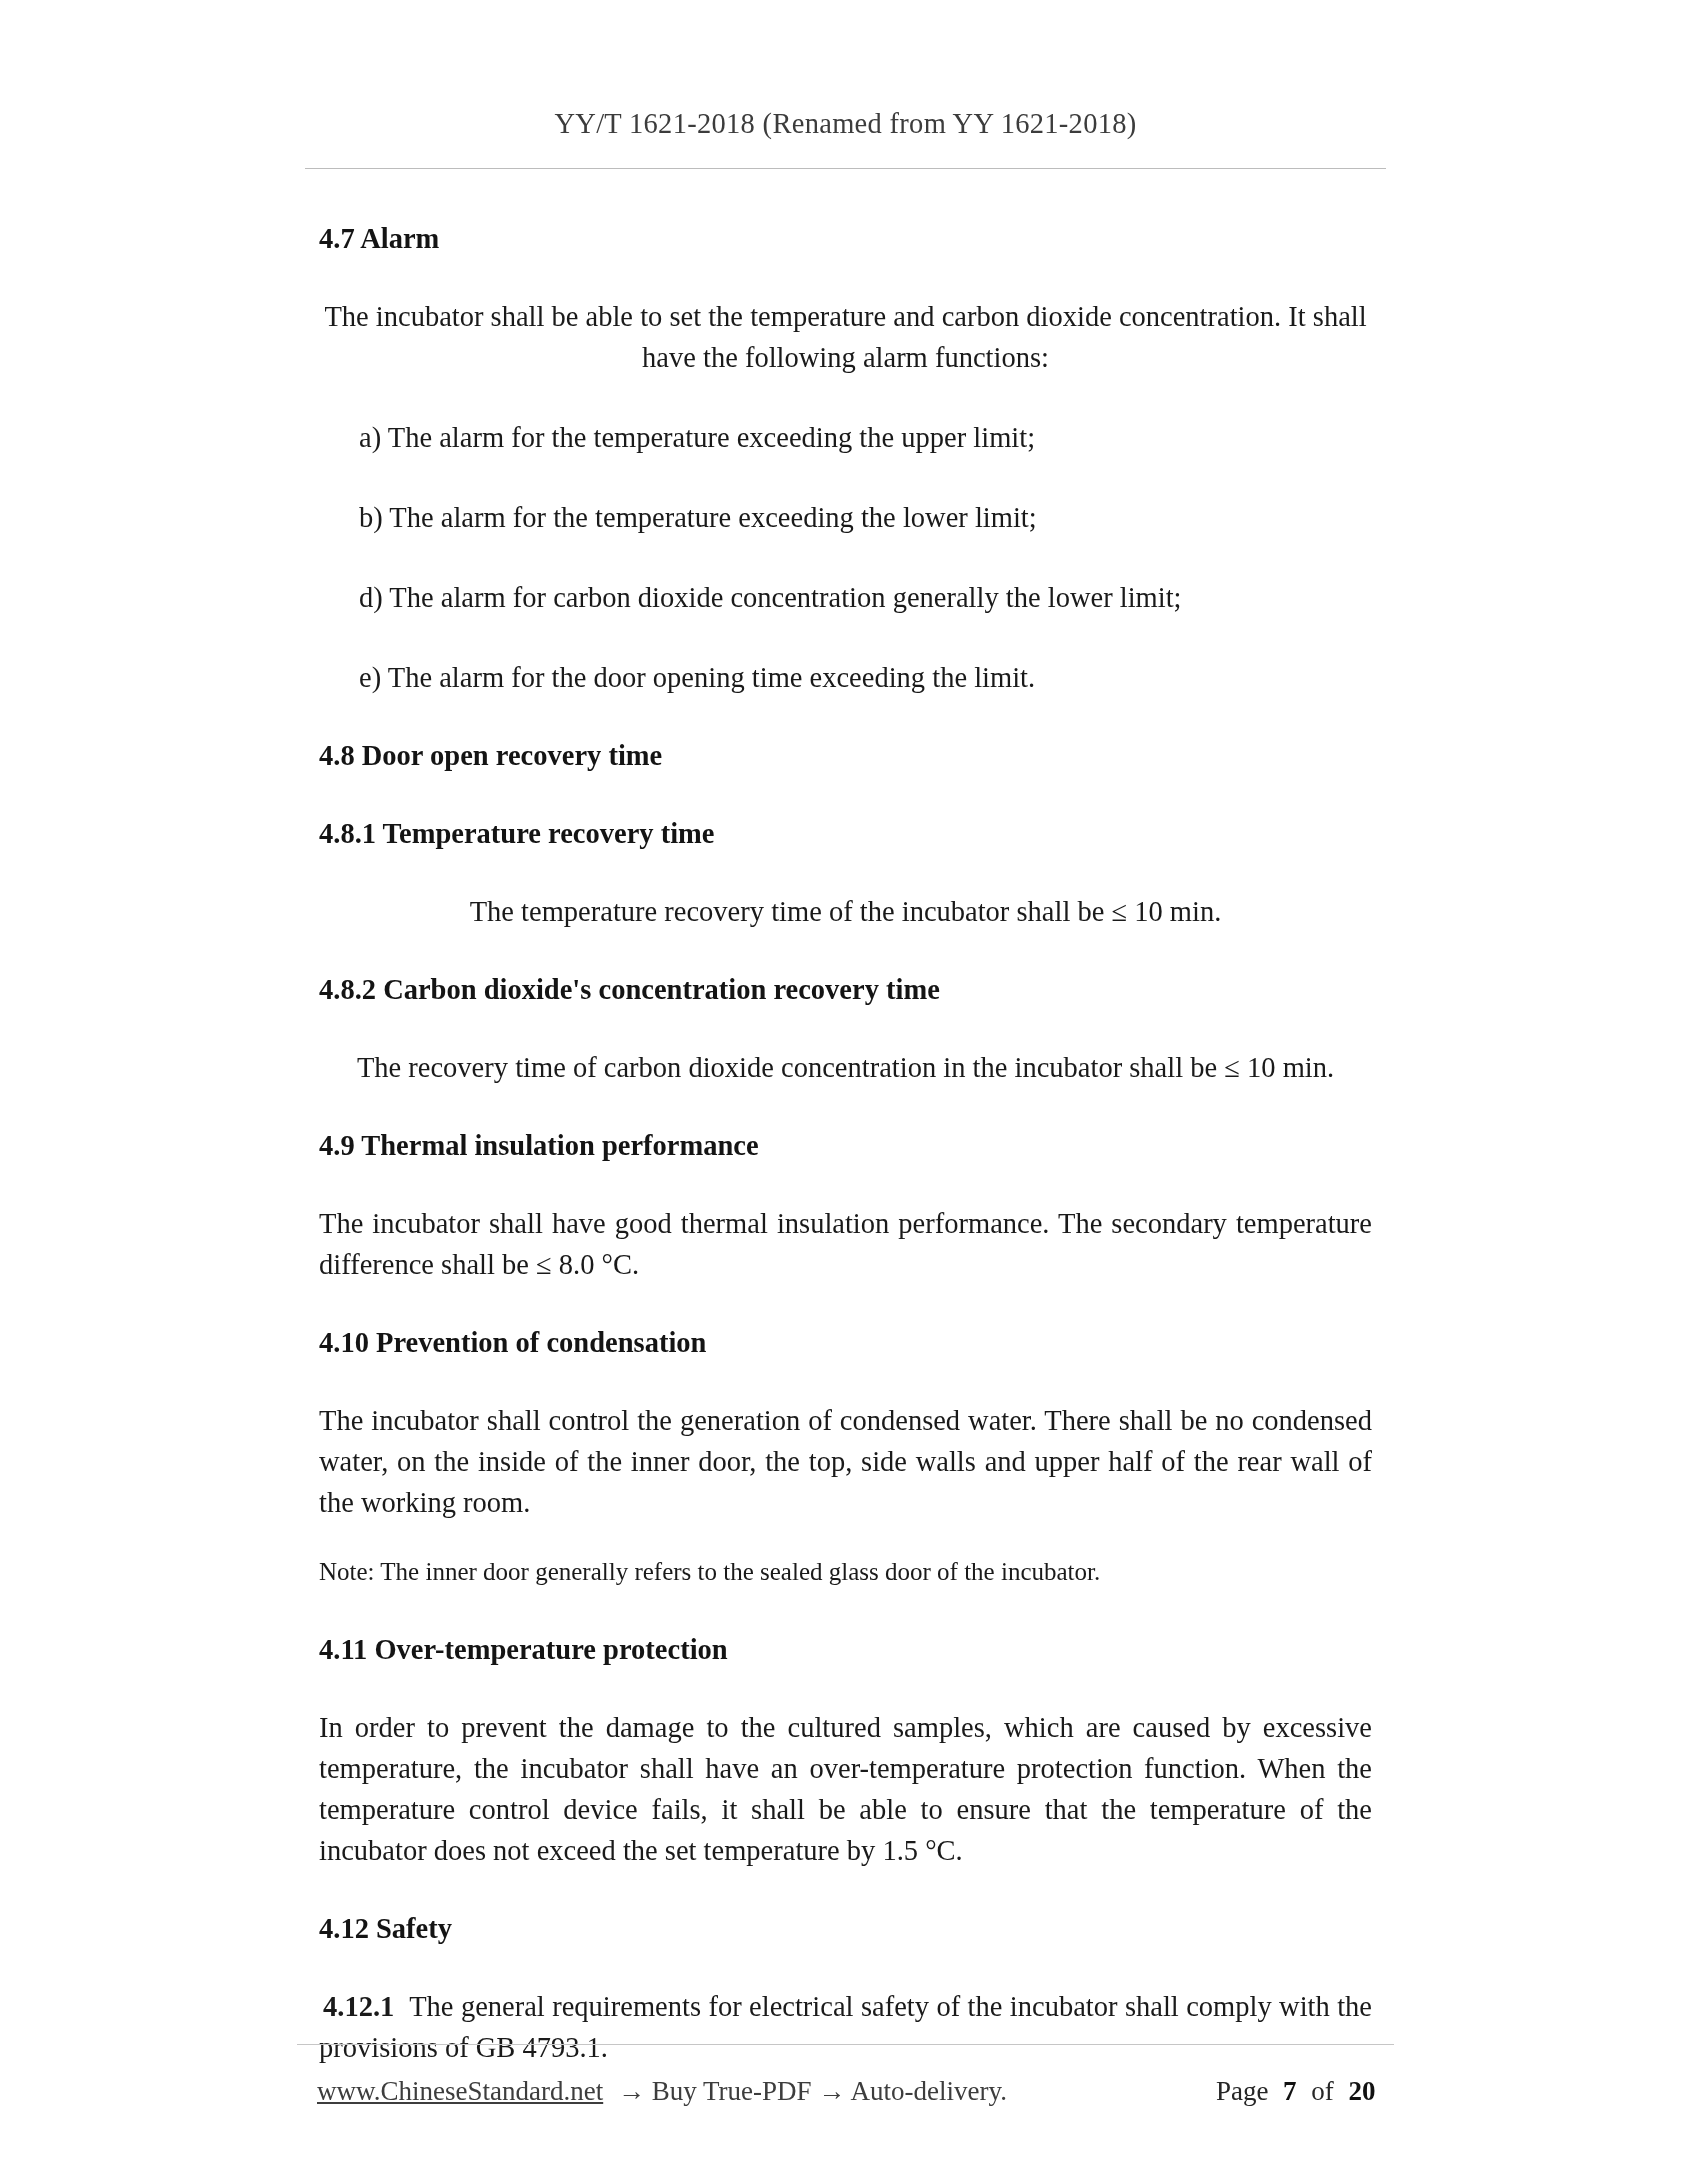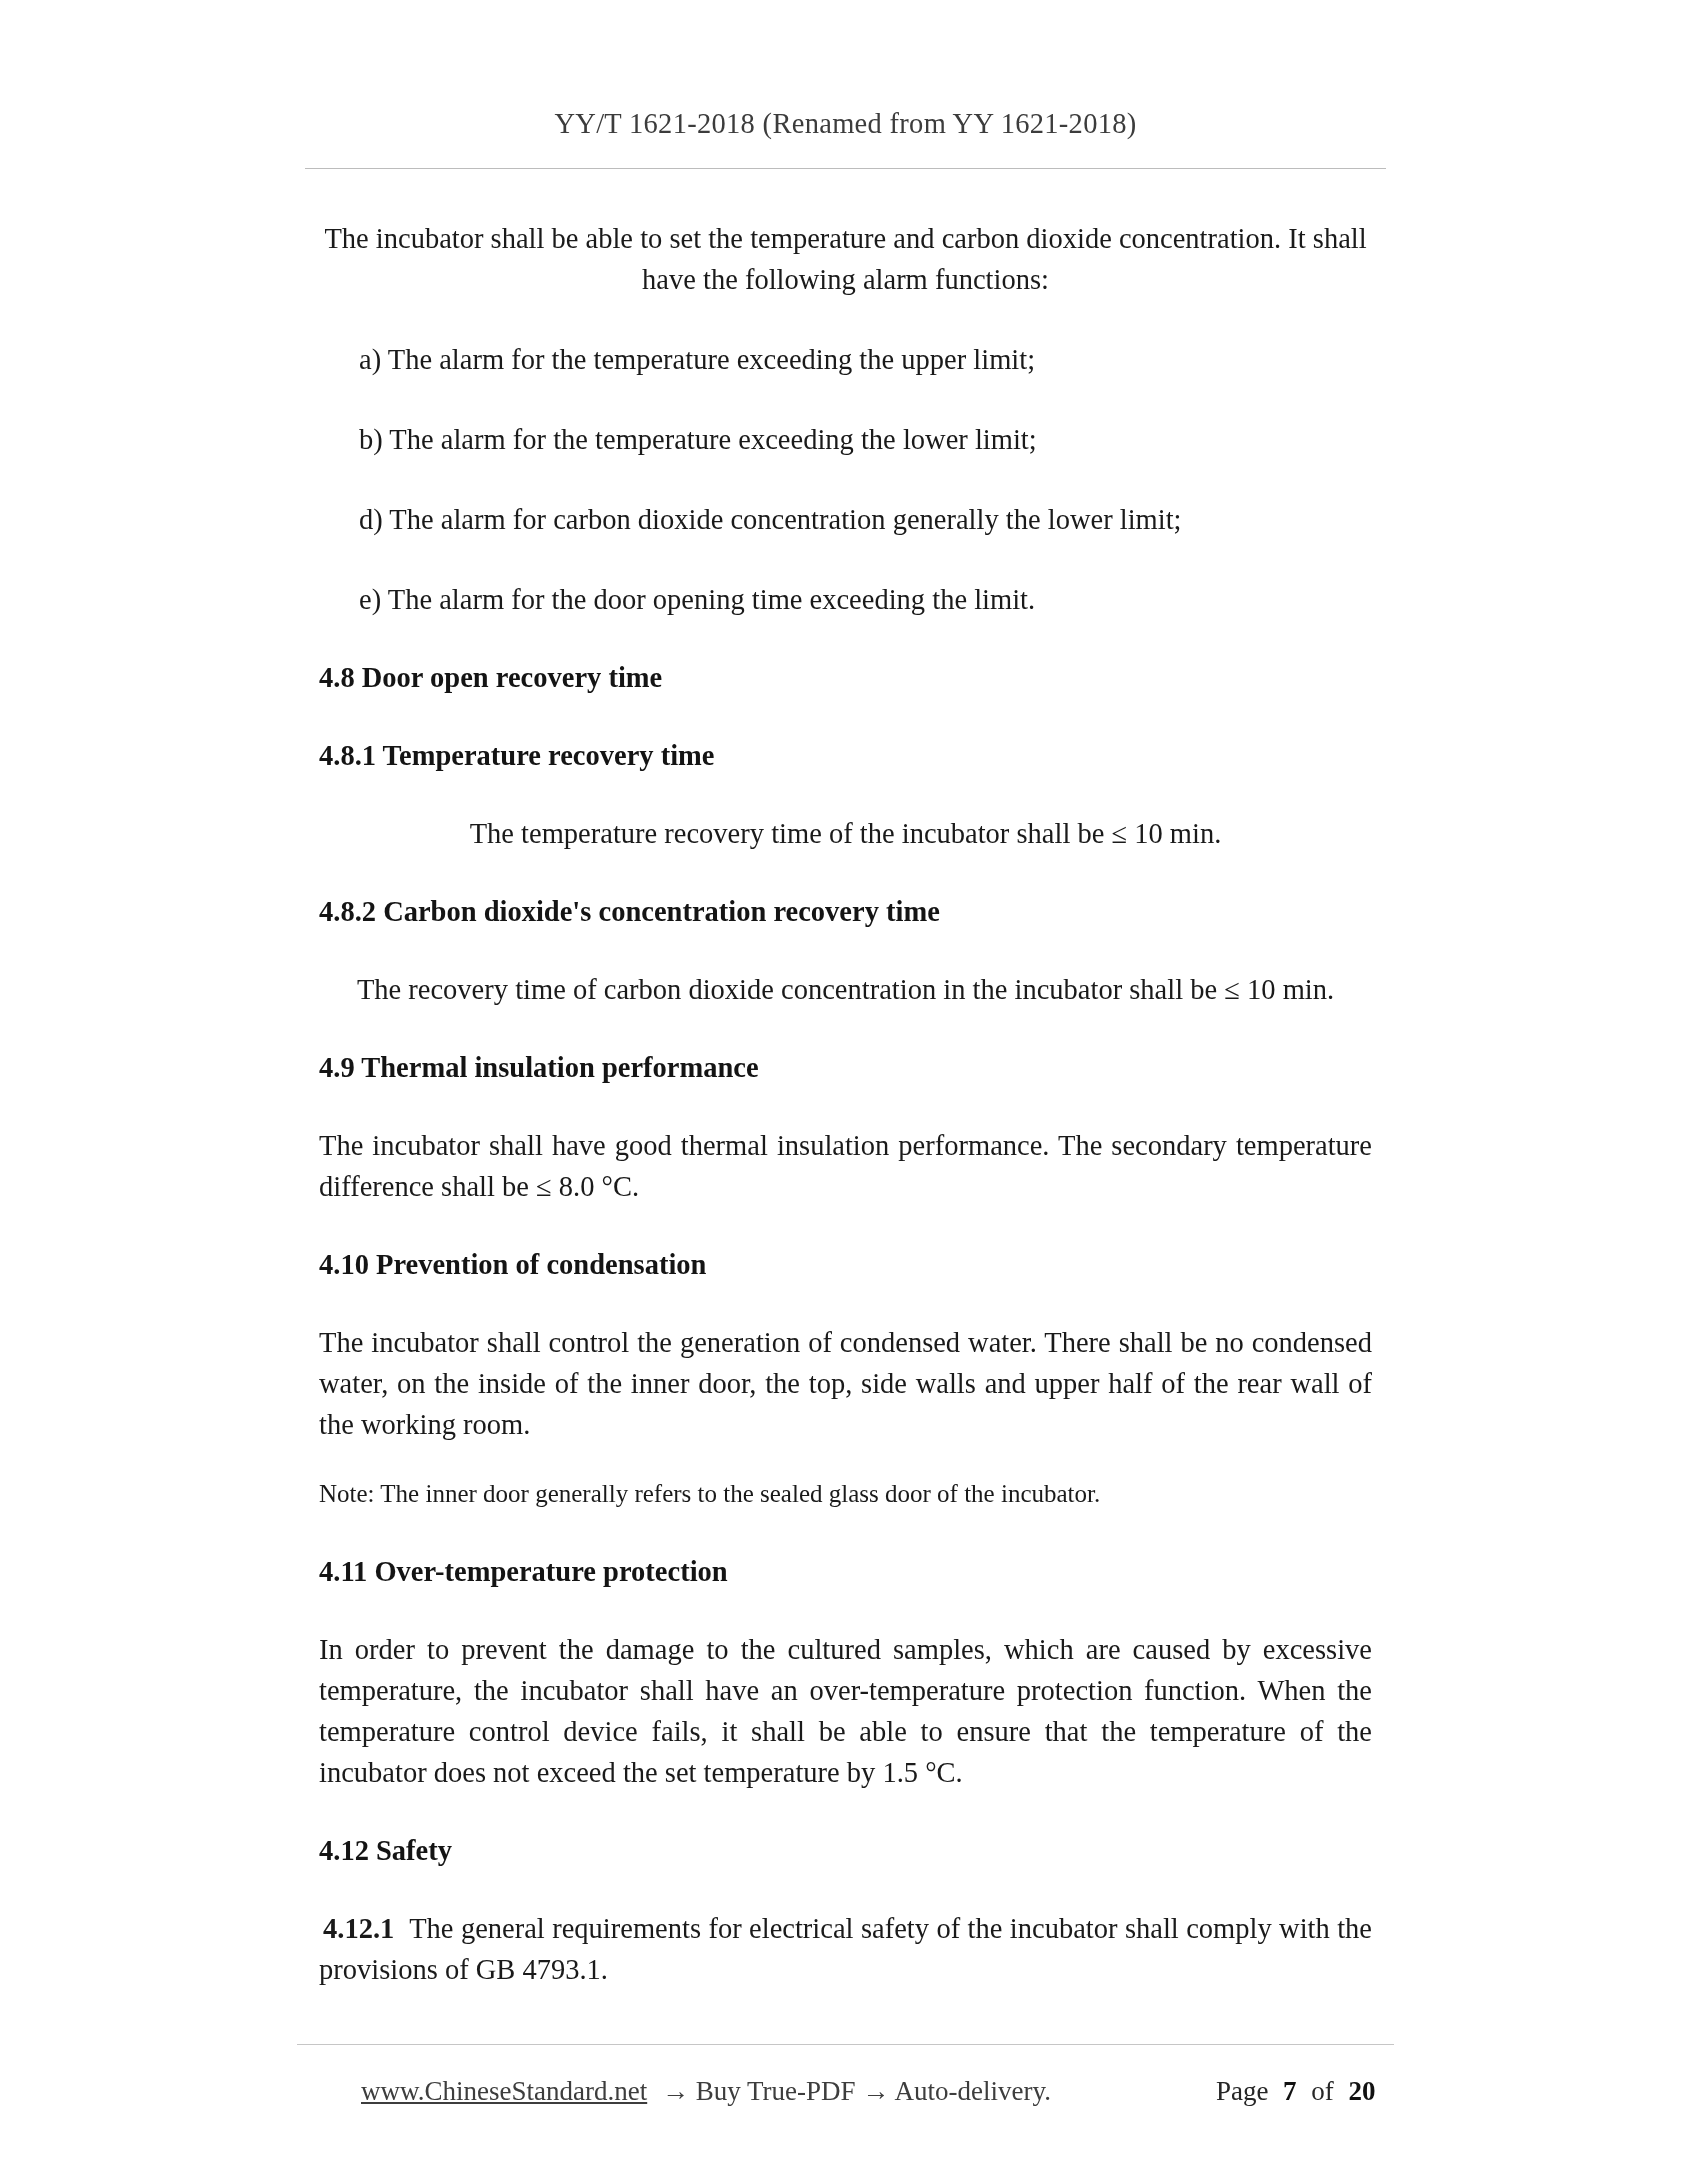--- a/index.html
+++ b/index.html
@@ -59,37 +59,37 @@
     align-items: baseline;
     font-size: 27px;
     color: #3d3d3d;
     padding: 0 10.4px 0 12px;
   }
   .footer-left { white-space: pre; }
   .footer-link {
     color: #3d3d3d;
     text-decoration: underline;
     cursor: pointer;
-    margin-left: 44px;
   }
   .footer-page { color: #262626; }
   .footer-page .num { font-weight: bold; color: #111111; }
 </style>
 </head>
 <body>
 
 <div class="page">
 
   <header class="page-header">
     <div class="header-title">YY/T 1621-2018 (Renamed from YY 1621-2018)</div>
     <div class="rule header-rule"></div>
   </header>
 
   <main class="content">
 
+    <div class="sec-heading">4.7 Alarm</div>
 
     <p class="para">The incubator shall be able to set the temperature and carbon dioxide concentration. It shall have the following alarm functions:</p>
 
     <p class="list-item">a) The alarm for the temperature exceeding the upper limit;</p>
     <p class="list-item">b) The alarm for the temperature exceeding the lower limit;</p>
     <p class="list-item">d) The alarm for carbon dioxide concentration generally the lower limit;</p>
     <p class="list-item">e) The alarm for the door opening time exceeding the limit.</p>
 
     <div class="sec-heading">4.8 Door open recovery time</div>
 

